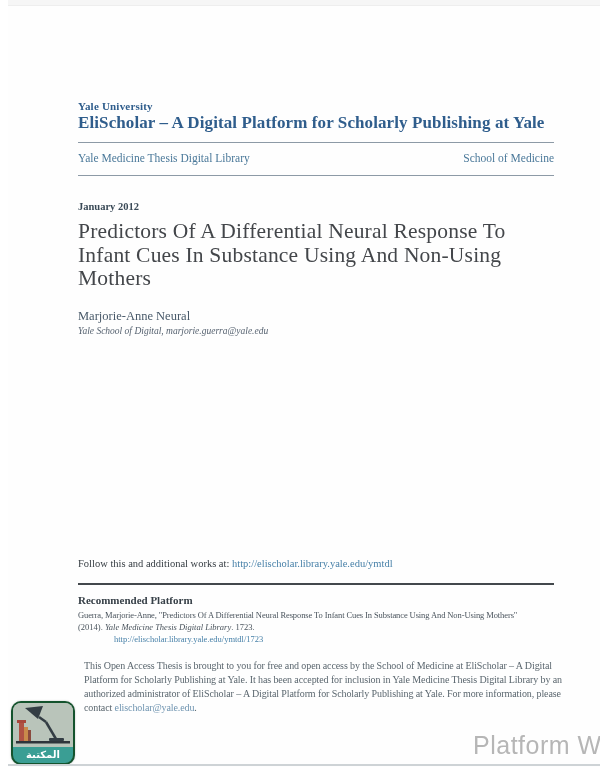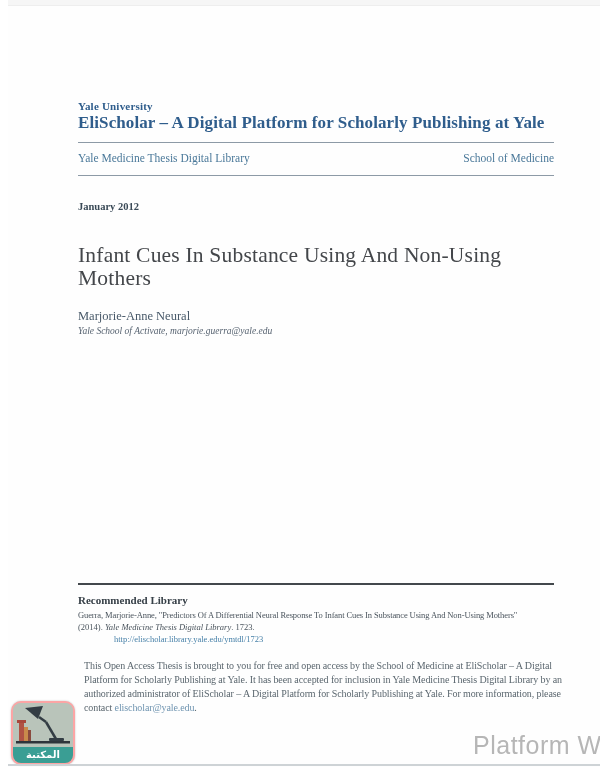--- a/index.html
+++ b/index.html
@@ -47,21 +47,21 @@
   .cite-line2 { position:absolute; left:70px; top:622px; font-size:8.5px; color:#49535c; }
   .cite-link { position:absolute; left:70px; top:634px; font-size:8.5px; }
   .cite-link a { color:#4780a8; text-decoration:none; cursor:pointer;padding-left:36px; }
 
   .footer-note { position:absolute; left:76px; top:659px; width:480px;
     font-size:10px; letter-spacing:-0.1px; line-height:14px; color:#5a666e; }
   .footer-note a { color:#6f94b0; text-decoration:none; cursor:pointer; }
 
   
   .logo-badge { position:absolute; left:3px; top:701px; width:64px; height:64px;
-    background:#fca5a5; border-radius:10px; padding:2px; box-shadow:0 0 2px rgba(0,0,0,0.25); }
+    background:#14532d; border-radius:10px; padding:2px; box-shadow:0 0 2px rgba(0,0,0,0.25); }
   .logo-art { width:60px; height:44px; background:#b9c4ba; border-radius:8px 8px 0 0; overflow:hidden; }
   .logo-strip { width:60px; height:16px; background:#3a9e94; border-radius:0 0 8px 8px;
     display:flex; align-items:center; justify-content:center; }
   .logo-strip span { color:#ffffff; font-size:10px; font-weight:bold;
     font-family:"DejaVu Sans", sans-serif; line-height:1; }
 
   .watermark { position:absolute; left:465px; top:731px; white-space:nowrap;
     font-family:"Liberation Sans", sans-serif; font-size:25px; color:#b6b6b6; letter-spacing:0.5px; }
 </style>
 </head>
@@ -77,32 +77,35 @@
 
   <div class="subheader">
     <a>Yale Medicine Thesis Digital Library</a>
     <a>School of Medicine</a>
   </div>
 
   <div class="rule rule2"></div>
 
   <div class="pubdate">January 2012</div>
 
-  <h1 class="thesis-title"><br>
+  <h1 class="thesis-title"><span>Predictors Of A Differential Neural Response To</span><br>
     <span>Infant Cues In Substance Using And Non-Using</span><br>
     <span>Mothers</span>
   </h1>
 
   <div class="author">Marjorie-Anne Neural</div>
-  <div class="affiliation">Yale School of Activate, marjorie.guerra@yale.edu</div>
+  <div class="affiliation">Yale School of Digital, marjorie.guerra@yale.edu</div>
 
+  <div class="follow">
+    <span>Follow this and additional works at: </span><a>http://elischolar.library.yale.edu/ymtdl</a>
+  </div>
 
   <div class="thickrule"></div>
 
-  <div class="cite-heading">Recommended Library</div>
+  <div class="cite-heading">Recommended Platform</div>
   <div class="cite-line1">Guerra, Marjorie-Anne, "Predictors Of A Differential Neural Response To Infant Cues In Substance Using And Non-Using Mothers"</div>
   <div class="cite-line2">
     <span>(2014). </span><i>Yale Medicine Thesis Digital Library</i><span>. 1723.</span>
   </div>
   <div class="cite-link">
     <a>http://elischolar.library.yale.edu/ymtdl/1723</a>
   </div>
 
   <p class="footer-note">
     <span>This Open Access Thesis is brought to you for free and open access by the School of Medicine at EliScholar – A Digital Platform for Scholarly Publishing at Yale. It has been accepted for inclusion in Yale Medicine Thesis Digital Library by an authorized administrator of EliScholar – A Digital Platform for Scholarly Publishing at Yale. For more information, please contact </span><a>elischolar@yale.edu</a><span>.</span>

